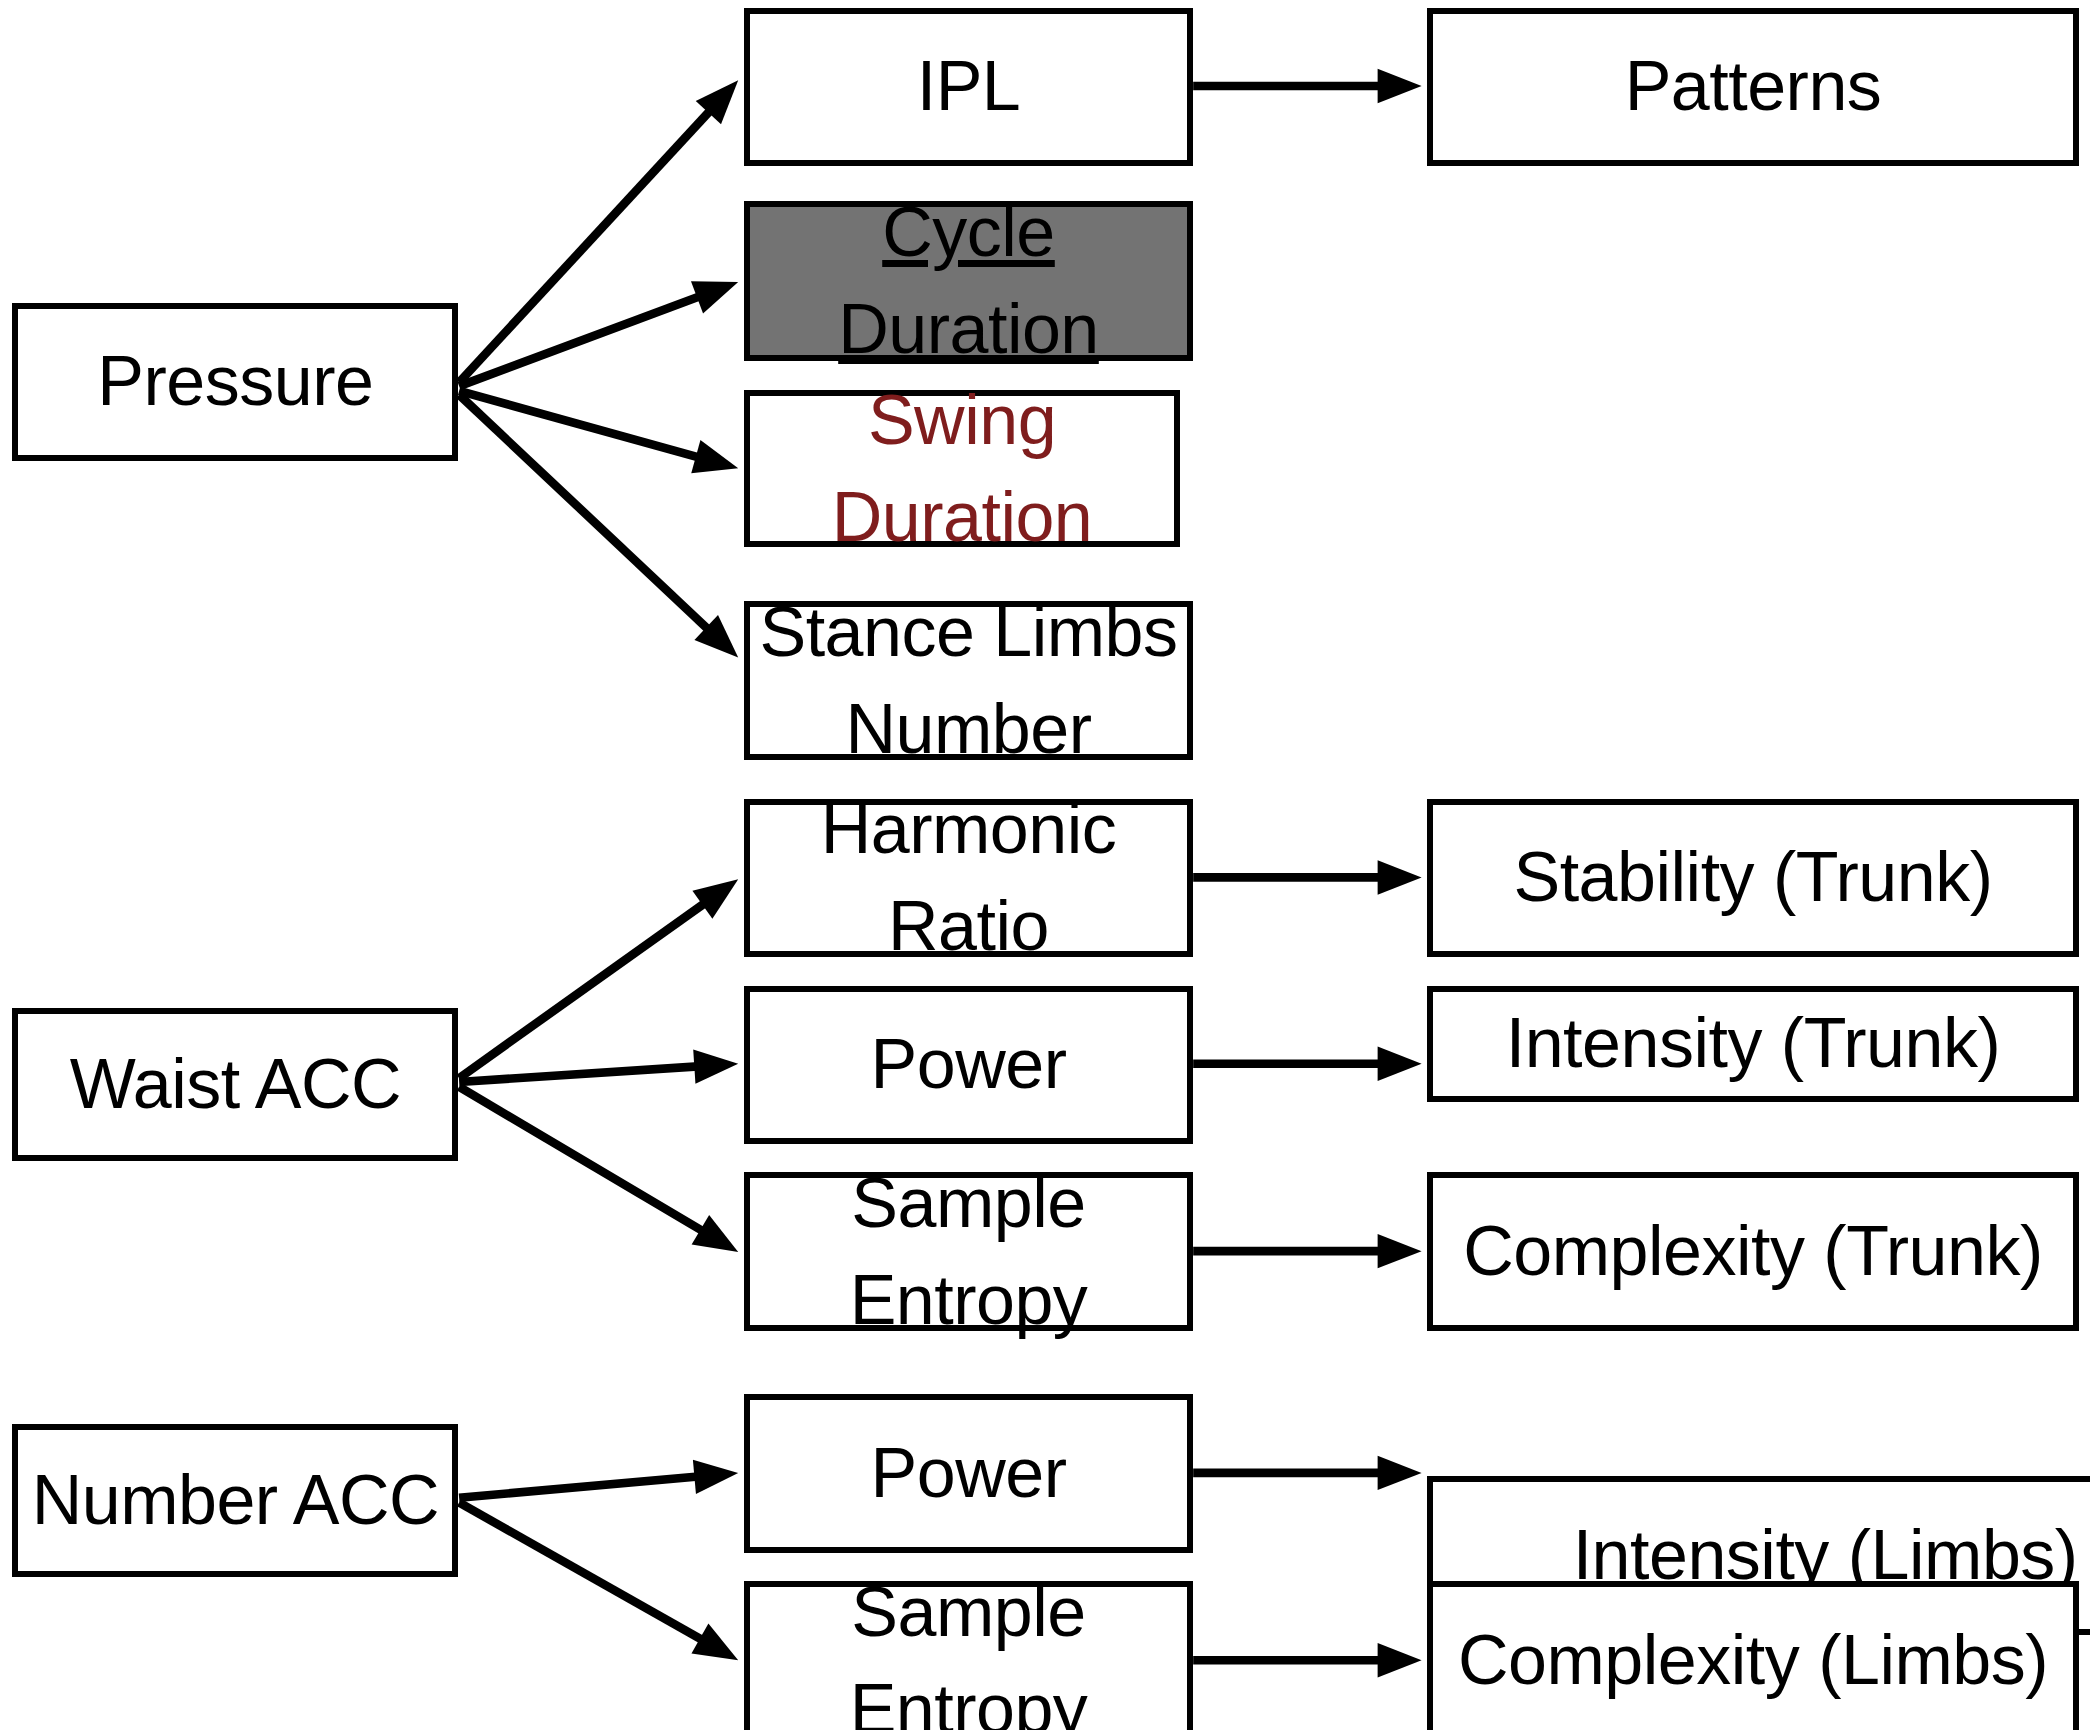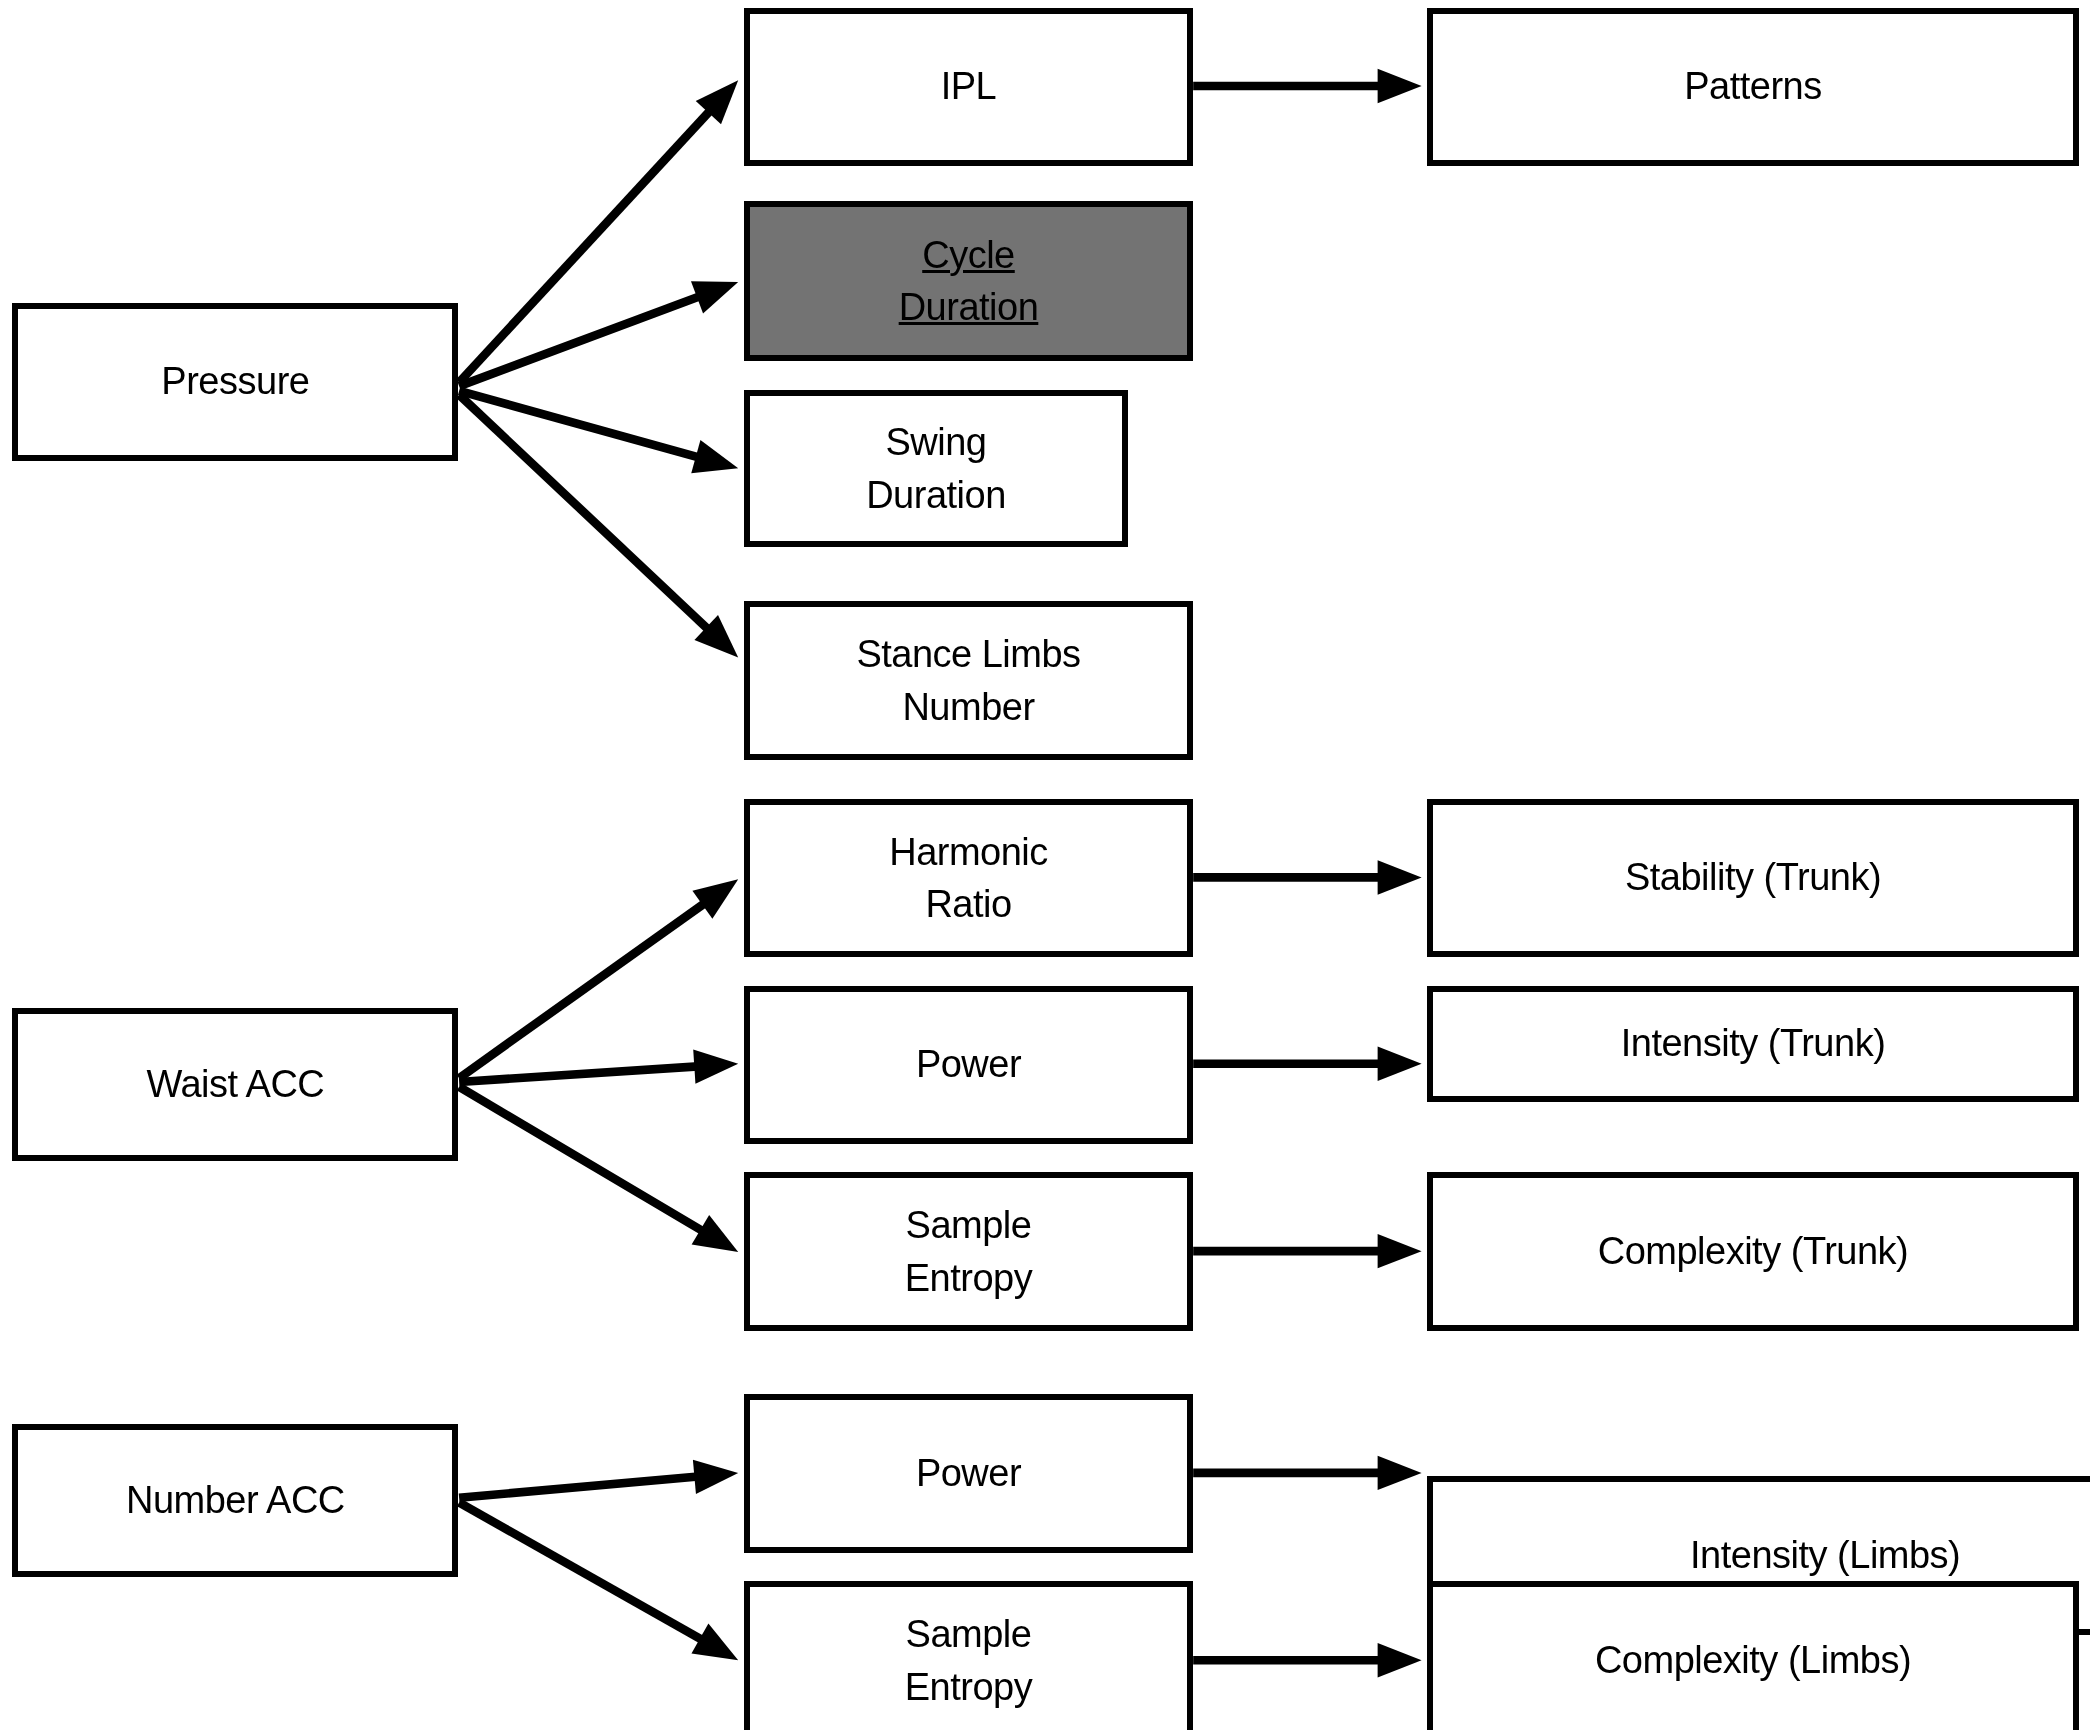--- a/index.html
+++ b/index.html
@@ -18,21 +18,21 @@
   .node {
     position: absolute;
     box-sizing: border-box;
     border: 6.7px solid #000000;
     background: #ffffff;
     display: flex;
     align-items: center;
     justify-content: center;
     text-align: center;
     color: #000000;
-    font-size: 38px;
+    font-size: 70px;
     line-height: 1.05;
     font-weight: 400;
     letter-spacing: -0.5px;
     white-space: pre-line;
     padding: 0 5.7px;
   }
   .node.two-line {
     line-height: 1.38;
   }
   svg#edges {
@@ -110,21 +110,21 @@
         <polygon points="1487,1737 1441,1755 1441,1719" fill="#000000"></polygon>
       </g>
     </svg>
   <div id="node-layer">
       <div class="node" style="left: 12.4px; top: 303px; width: 446px; height: 158px; border-color: rgb(0, 0, 0); background: rgb(255, 255, 255); color: rgb(0, 0, 0);"><span>Pressure</span></div>
       <div class="node" style="left: 12.4px; top: 1008px; width: 446px; height: 153px; border-color: rgb(0, 0, 0); background: rgb(255, 255, 255); color: rgb(0, 0, 0);"><span>Waist ACC</span></div>
       <div class="node" style="left: 12.4px; top: 1424px; width: 446px; height: 153px; border-color: rgb(0, 0, 0); background: rgb(255, 255, 255); color: rgb(0, 0, 0);"><span>Number ACC</span></div>
       <div class="node" style="left: 744px; top: 7.6px; width: 449px; height: 158px; border-color: rgb(0, 0, 0); background: rgb(255, 255, 255); color: rgb(0, 0, 0);"><span>IPL</span></div>
       <div class="node two-line" style="left: 744px; top: 201px; width: 449px; height: 160px; border-color: rgb(0, 0, 0); background: #737373; color: rgb(0, 0, 0); text-decoration: underline;"><span>Cycle
 Duration</span></div>
-      <div class="node two-line" style="left: 744px; top: 390px; width: 384px; height: 157px; border-color: rgb(0, 0, 0); background: rgb(255, 255, 255); color: #000000;"><span>Swing
+      <div class="node two-line" style="left: 744px; top: 390px; width: 436px; height: 157px; border-color: rgb(0, 0, 0); background: rgb(255, 255, 255); color: #7f1d1d;"><span>Swing
 Duration</span></div>
       <div class="node two-line" style="left: 744px; top: 601px; width: 449px; height: 159px; border-color: rgb(0, 0, 0); background: rgb(255, 255, 255); color: rgb(0, 0, 0);"><span>Stance Limbs
 Number</span></div>
       <div class="node two-line" style="left: 744px; top: 799px; width: 449px; height: 158px; border-color: rgb(0, 0, 0); background: rgb(255, 255, 255); color: rgb(0, 0, 0);"><span>Harmonic
 Ratio</span></div>
       <div class="node" style="left: 744px; top: 986px; width: 449px; height: 158px; border-color: rgb(0, 0, 0); background: rgb(255, 255, 255); color: rgb(0, 0, 0);"><span>Power</span></div>
       <div class="node two-line" style="left: 744px; top: 1172px; width: 449px; height: 159px; border-color: rgb(0, 0, 0); background: rgb(255, 255, 255); color: rgb(0, 0, 0);"><span>Sample
 Entropy</span></div>
       <div class="node" style="left: 744px; top: 1394px; width: 449px; height: 159px; border-color: rgb(0, 0, 0); background: rgb(255, 255, 255); color: rgb(0, 0, 0);"><span>Power</span></div>
       <div class="node two-line" style="left: 744px; top: 1581px; width: 449px; height: 159px; border-color: rgb(0, 0, 0); background: rgb(255, 255, 255); color: rgb(0, 0, 0);"><span>Sample

